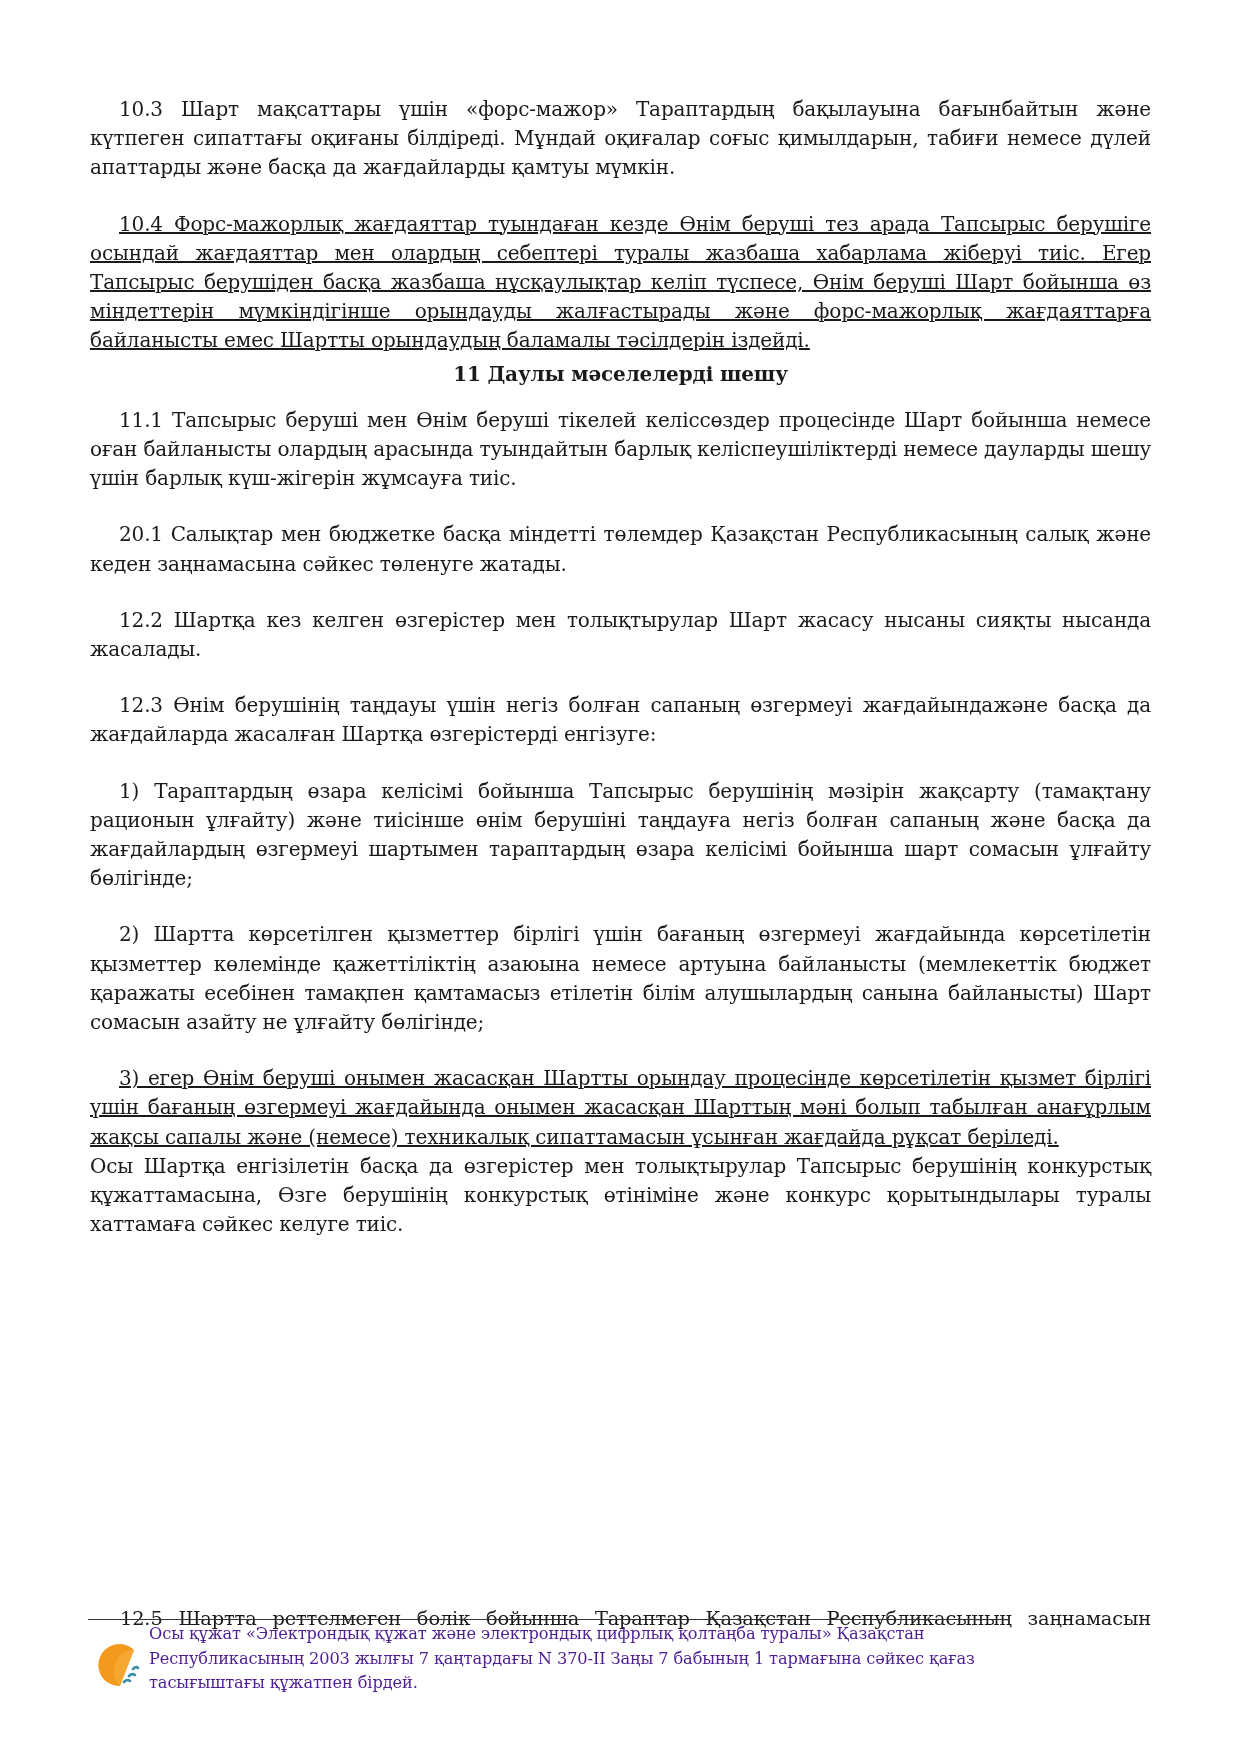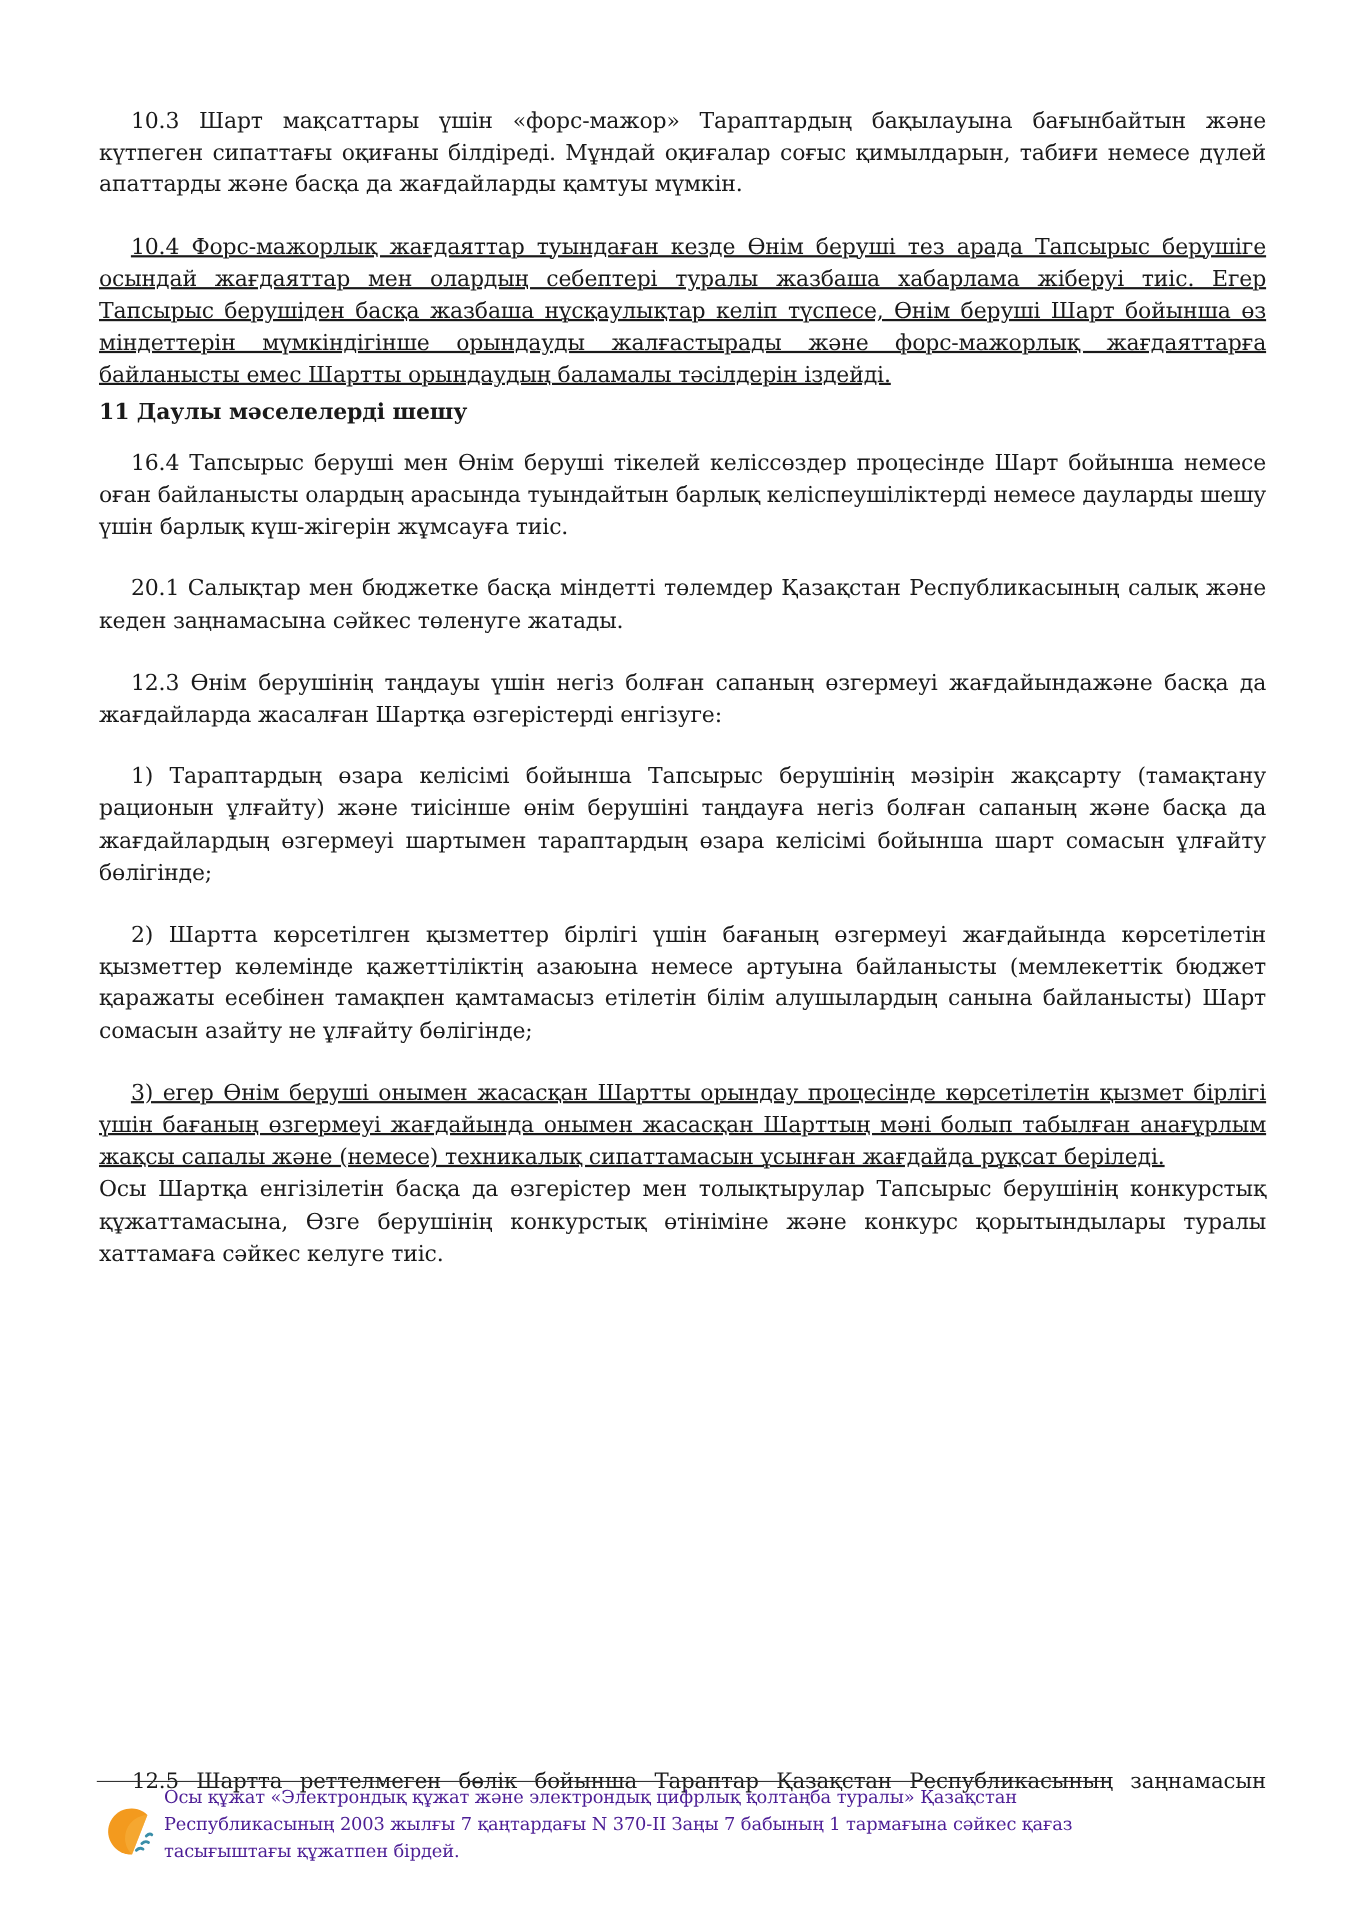--- a/index.html
+++ b/index.html
@@ -8,21 +8,21 @@
       font-family: "DejaVu Serif", serif; color: #1a1a1a;
     }
     .page {
       position: absolute; left: 90px; top: 95px; width: 1061px;
       font-size: 20px; line-height: 29.2px; letter-spacing: -0.15px;
     }
     .para { text-align: justify; text-indent: 29px; margin: 0 0 27px 0; }
     .para.tight { margin-bottom: 0; text-decoration: underline; }
     .para.noindent { text-indent: 0; }
     .heading {
-      font-weight: bold; margin: -12px 0 17px 0;
+      text-align: center; font-weight: bold; margin: -12px 0 17px 0;
     }
     .footer {
       position: absolute; left: 88px; top: 1619px; width: 1072px;
     }
     .footer-rule {
       position: absolute; left: 0; top: 0; width: 922px; height: 1px; background: #333;
     }
     .footer-logo {
       position: absolute; left: 6px; top: 23px; width: 46px; height: 46px;
     }
@@ -36,22 +36,23 @@
       text-align: justify; text-align-last: justify;
     }
   </style>
 </head>
 <body>
 
 <div class="page">
   <p class="para">10.3 Шарт мақсаттары үшін «форс-мажор» Тараптардың бақылауына бағынбайтын және күтпеген сипаттағы оқиғаны білдіреді. Мұндай оқиғалар соғыс қимылдарын, табиғи немесе дүлей апаттарды және басқа да жағдайларды қамтуы мүмкін.</p>
   <p class="para tight">10.4 Форс-мажорлық жағдаяттар туындаған кезде Өнім беруші тез арада Тапсырыс берушіге осындай жағдаяттар мен олардың себептері туралы жазбаша хабарлама жіберуі тиіс. Егер Тапсырыс берушіден басқа жазбаша нұсқаулықтар келіп түспесе, Өнім беруші Шарт бойынша өз міндеттерін мүмкіндігінше орындауды жалғастырады және форс-мажорлық жағдаяттарға байланысты емес Шартты орындаудың баламалы тәсілдерін іздейді.</p>
   <div class="heading" style="margin-top:4px;">11 Даулы мәселелерді шешу</div>
-  <p class="para">16.4 Тапсырыс беруші мен Өнім беруші тікелей келіссөздер процесінде Шарт бойынша немесе оған байланысты олардың арасында туындайтын барлық келіспеушіліктерді немесе дауларды шешу үшін барлық күш-жігерін жұмсауға тиіс.</p>
+  <p class="para">11.1 Тапсырыс беруші мен Өнім беруші тікелей келіссөздер процесінде Шарт бойынша немесе оған байланысты олардың арасында туындайтын барлық келіспеушіліктерді немесе дауларды шешу үшін барлық күш-жігерін жұмсауға тиіс.</p>
   <p class="para">20.1 Салықтар мен бюджетке басқа міндетті төлемдер Қазақстан Республикасының салық және кеден заңнамасына сәйкес төленуге жатады.</p>
+  <p class="para">12.2 Шартқа кез келген өзгерістер мен толықтырулар Шарт жасасу нысаны сияқты нысанда жасалады.</p>
   <p class="para">12.3 Өнім берушінің таңдауы үшін негіз болған сапаның өзгермеуі жағдайындажәне басқа да жағдайларда жасалған Шартқа өзгерістерді енгізуге:</p>
   <p class="para">1) Тараптардың өзара келісімі бойынша Тапсырыс берушінің мәзірін жақсарту (тамақтану рационын ұлғайту) және тиісінше өнім берушіні таңдауға негіз болған сапаның және басқа да жағдайлардың өзгермеуі шартымен тараптардың өзара келісімі бойынша шарт сомасын ұлғайту бөлігінде;</p>
   <p class="para">2) Шартта көрсетілген қызметтер бірлігі үшін бағаның өзгермеуі жағдайында көрсетілетін қызметтер көлемінде қажеттіліктің азаюына немесе артуына байланысты (мемлекеттік бюджет қаражаты есебінен тамақпен қамтамасыз етілетін білім алушылардың санына байланысты) Шарт сомасын азайту не ұлғайту бөлігінде;</p>
   <p class="para tight">3) егер Өнім беруші онымен жасасқан Шартты орындау процесінде көрсетілетін қызмет бірлігі үшін бағаның өзгермеуі жағдайында онымен жасасқан Шарттың мәні болып табылған анағұрлым жақсы сапалы және (немесе) техникалық сипаттамасын ұсынған жағдайда рұқсат беріледі.</p>
   <p class="para noindent">Осы Шартқа енгізілетін басқа да өзгерістер мен толықтырулар Тапсырыс берушінің конкурстық құжаттамасына, Өзге берушінің конкурстық өтініміне және конкурс қорытындылары туралы хаттамаға сәйкес келуге тиіс.</p>
 </div>
 
 <div class="overflow-line">12.5 Шартта реттелмеген бөлік бойынша Тараптар Қазақстан Республикасының заңнамасын</div>
 
 <div class="footer">

